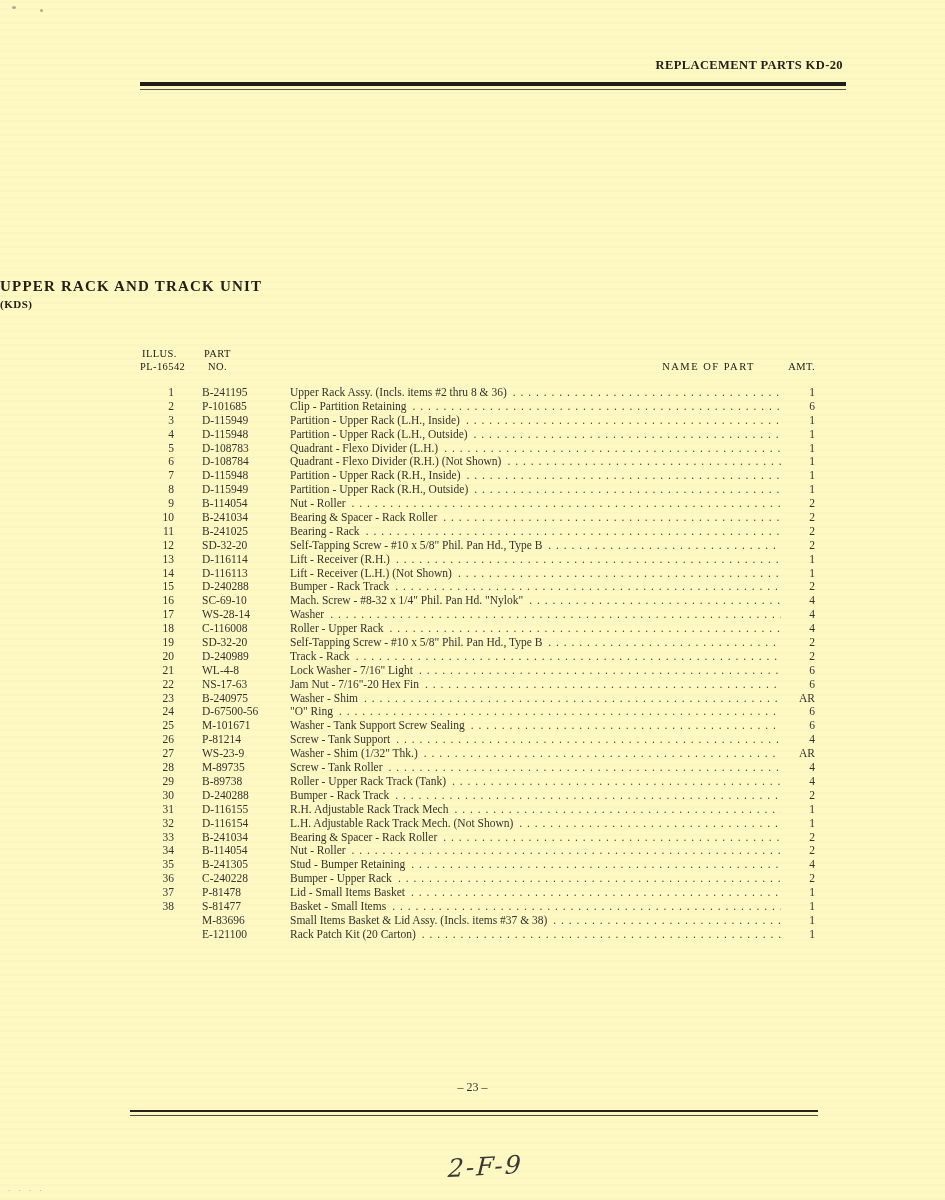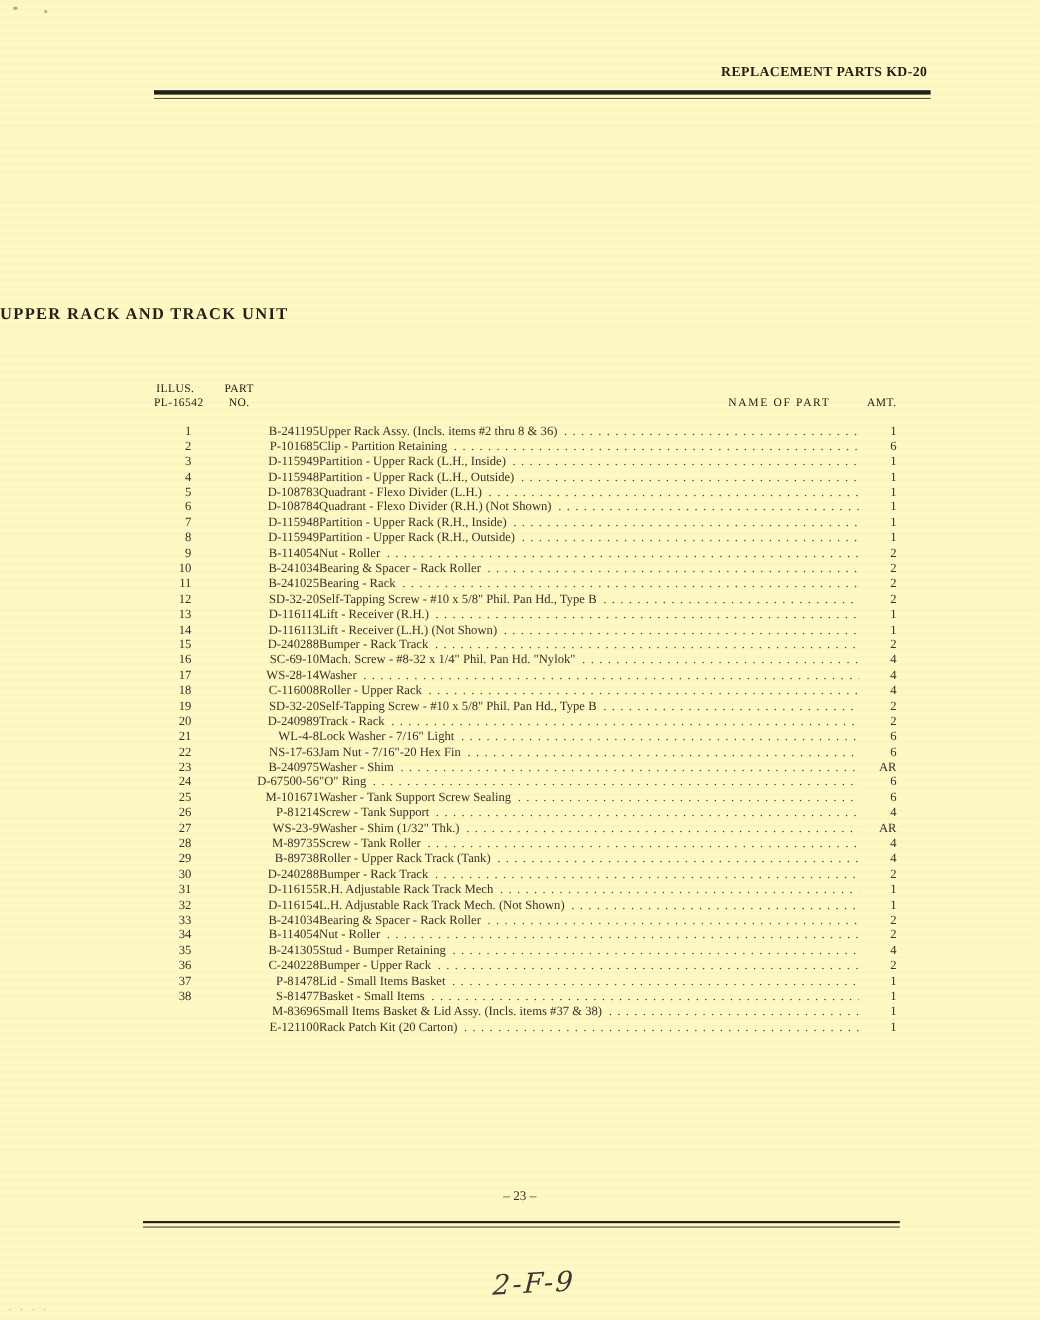--- a/index.html
+++ b/index.html
@@ -60,21 +60,21 @@
   .tbody{
     position:absolute; top:386px; left:140px; width:675px;
     font-size:11.5px; color:#35332d;
   }
   .prow{
     display:flex; align-items:baseline;
     height:13.9px; line-height:13.9px;
     white-space:nowrap;
   }
   .c-illus{ width:34px; text-align:right; flex:none; }
-  .c-part { width:88px; padding-left:28px; flex:none;text-align:right; }
+  .c-part { width:88px; padding-left:28px; flex:none; }
   .c-name { flex:none; }
   .leader {
     flex:1 1 auto; overflow:hidden; margin:0 6px 0 6px;
     color:#45423b;
   }
   .leader::before{
     content:". . . . . . . . . . . . . . . . . . . . . . . . . . . . . . . . . . . . . . . . . . . . . . . . . . . . . . . . . . . . . . . . . . . . . . . .";
     letter-spacing:1px;
   }
   .c-amt  { width:28px; text-align:right; flex:none; }
@@ -107,20 +107,21 @@
 <body>
 
 <div class="page">
 
   <div class="doc-header">REPLACEMENT PARTS KD-20</div>
   <div class="header-rule"></div>
   <div class="header-rule-thin"></div>
 
   <div class="title-block">
     <div class="title-main">UPPER RACK AND TRACK UNIT</div>
+    <div class="title-sub">(KDS)</div>
   </div>
 
   <div class="thead">
     <span class="th-illus1">ILLUS.</span>
     <span class="th-illus2">PL-16542</span>
     <span class="th-part1">PART</span>
     <span class="th-part2">NO.</span>
     <span class="th-name">NAME OF PART</span>
     <span class="th-amt">AMT.</span>
   </div>

